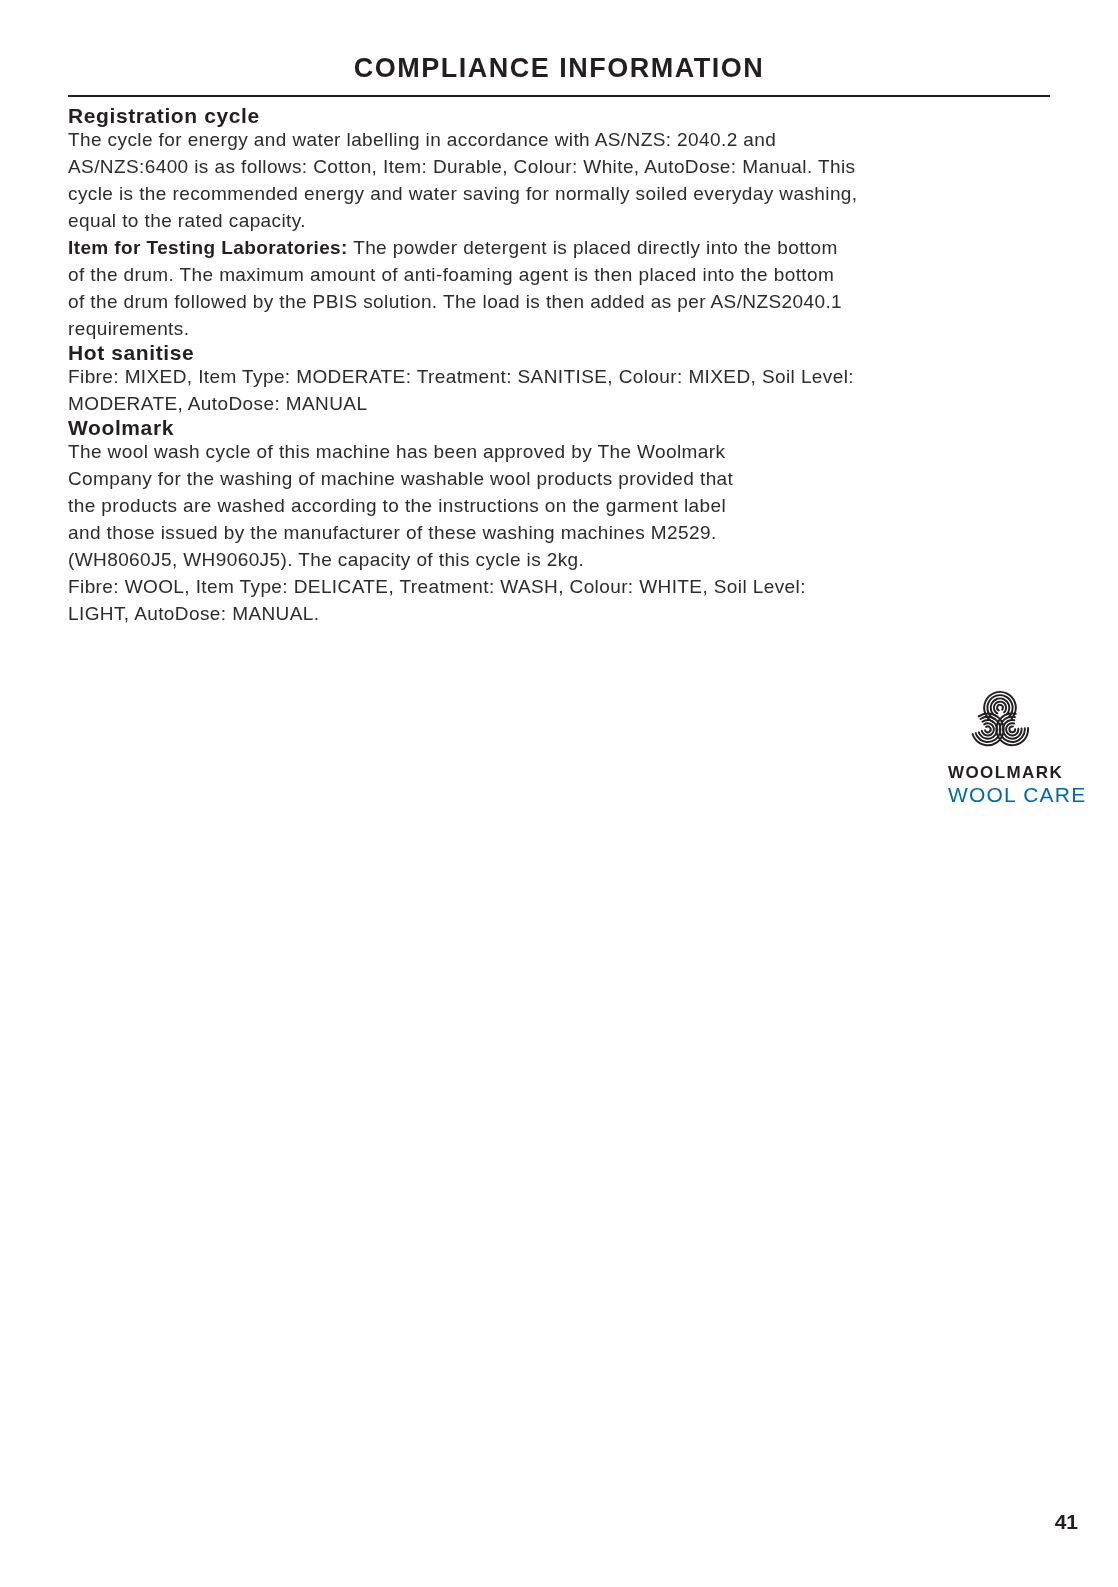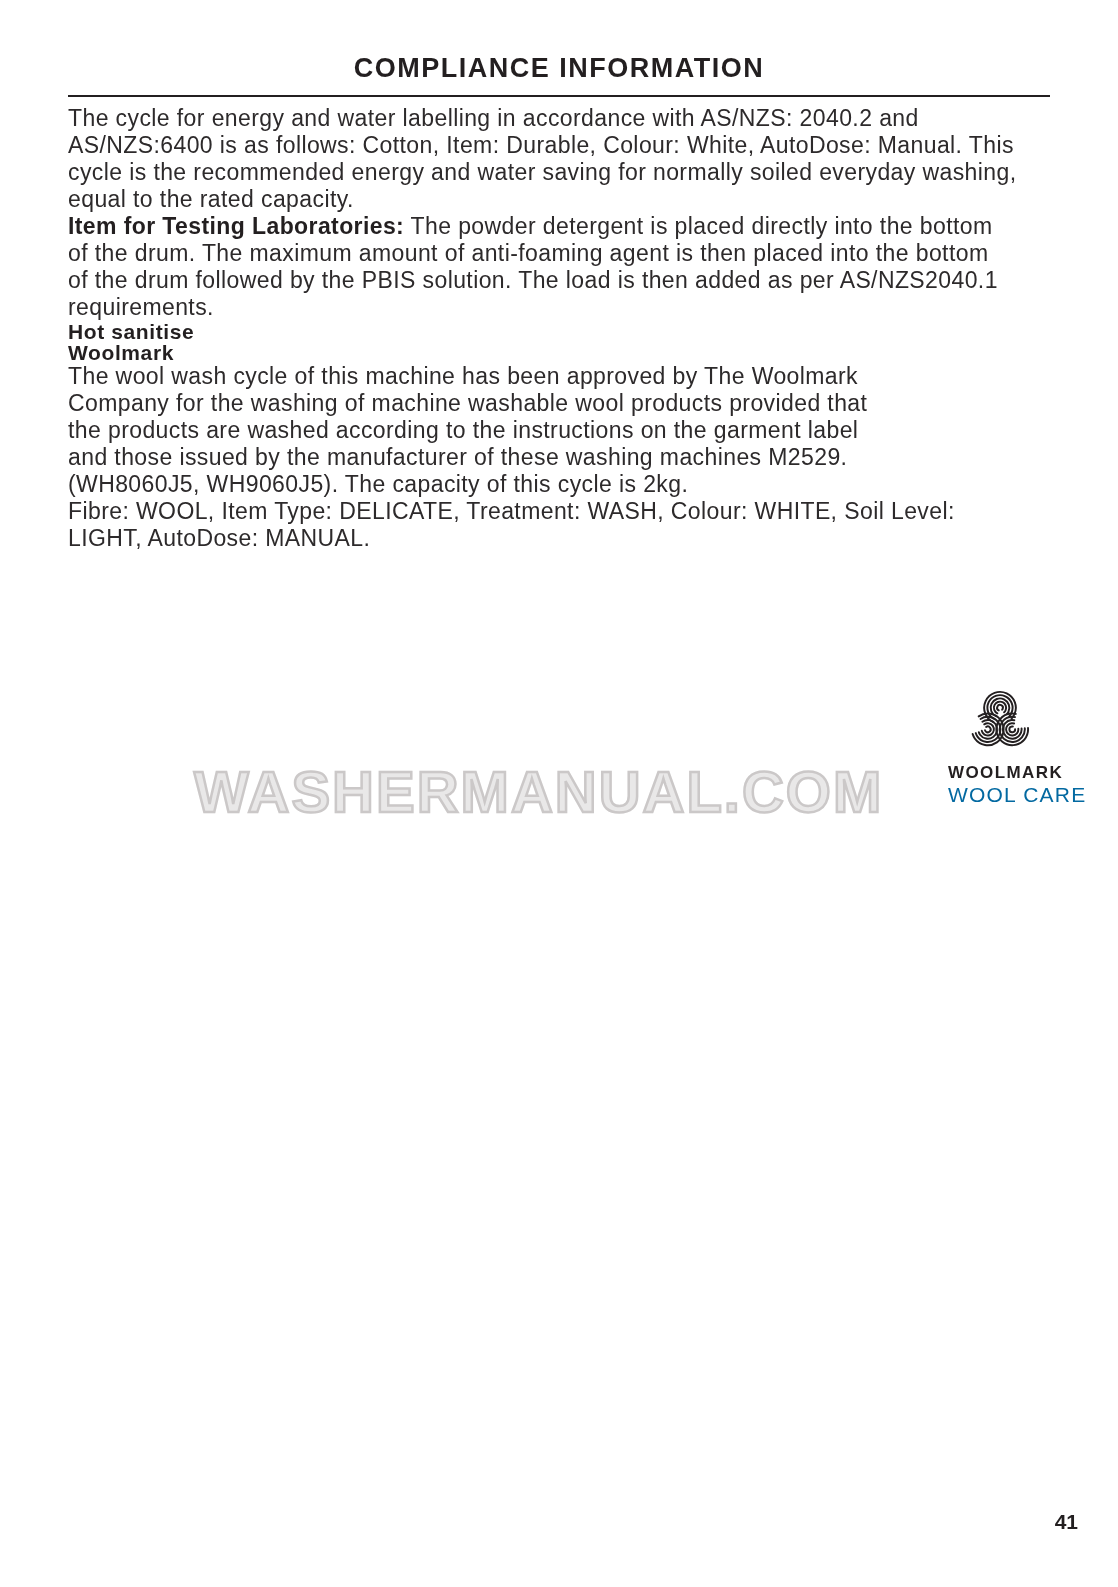--- a/index.html
+++ b/index.html
@@ -37,21 +37,21 @@
     line-height:21px;
     font-weight:700;
     letter-spacing:0.6px;
     color:#231f20;
   }
   .mt-reg-head{margin-top:28px;}
   .mt-hot-head{margin-top:41px;}
   .mt-wool-head{margin-top:44px;}
   p.body{
     margin:0;
-    font-size:23px;
+    font-size:19px;
     line-height:27px;
     letter-spacing:0.4px;
     white-space:pre-wrap;
     color:#2d2a2b;
   }
   .mt-reg-p{margin-top:10px;}
   .mt-note-p{margin-top:40px;}
   .mt-hot-p{margin-top:12px;}
   .mt-hot-fibre{margin-top:10px;}
   .mt-wool-p{margin-top:10px; max-width:855px;}
@@ -107,31 +107,34 @@
 </style>
 </head>
 <body>
 
 <div class="page">
   <div class="content">
 
     <h1 class="doc-title">COMPLIANCE INFORMATION</h1>
     <hr class="title-rule">
 
+    <h2 class="section-heading mt-reg-head">Registration cycle</h2>
     <p class="body mt-reg-p">The cycle for energy and water labelling in accordance with AS/NZS: 2040.2 and
 AS/NZS:6400 is as follows: Cotton, Item: Durable, Colour: White, AutoDose: Manual. This
 cycle is the recommended energy and water saving for normally soiled everyday washing,
 equal to the rated capacity.</p>
 
     <p class="body mt-note-p"><span class="bold-lead">Item for Testing Laboratories:</span><span> The powder detergent is placed directly into the bottom
 of the drum. The maximum amount of anti-foaming agent is then placed into the bottom
 of the drum followed by the PBIS solution. The load is then added as per AS/NZS2040.1
 requirements.</span></p>
 
     <h2 class="section-heading mt-hot-head">Hot sanitise</h2>
+    <p class="body mt-hot-fibre">Fibre: MIXED, Item Type: MODERATE: Treatment: SANITISE, Colour: MIXED, Soil Level:
+MODERATE, AutoDose: MANUAL</p>
 
     <h2 class="section-heading mt-wool-head">Woolmark</h2>
     <p class="body mt-wool-p">The wool wash cycle of this machine has been approved by The Woolmark
 Company for the washing of machine washable wool products provided that
 the products are washed according to the instructions on the garment label
 and those issued by the manufacturer of these washing machines M2529.
 (WH8060J5, WH9060J5). The capacity of this cycle is 2kg.</p>
     <p class="body mt-wool-fibre">Fibre: WOOL, Item Type: DELICATE, Treatment: WASH, Colour: WHITE, Soil Level:
 LIGHT, AutoDose: MANUAL.</p>
 
@@ -162,16 +165,15 @@
             <circle cx="67" cy="63" r="17.5" pathLength="100" stroke-dasharray="80 20"></circle>
             <circle cx="67" cy="63" r="22" pathLength="100" stroke-dasharray="80 20"></circle>
           </g>
         </g>
       </svg>
     </div>
     <div class="brand-label">WOOLMARK</div>
     <div class="care-label">WOOL CARE</div>
   </div>
 
-  <div class="watermark">WASHERMANUAL.COM</div>
 
   <div class="page-number">41</div>
 </div>
 
 </body></html>

